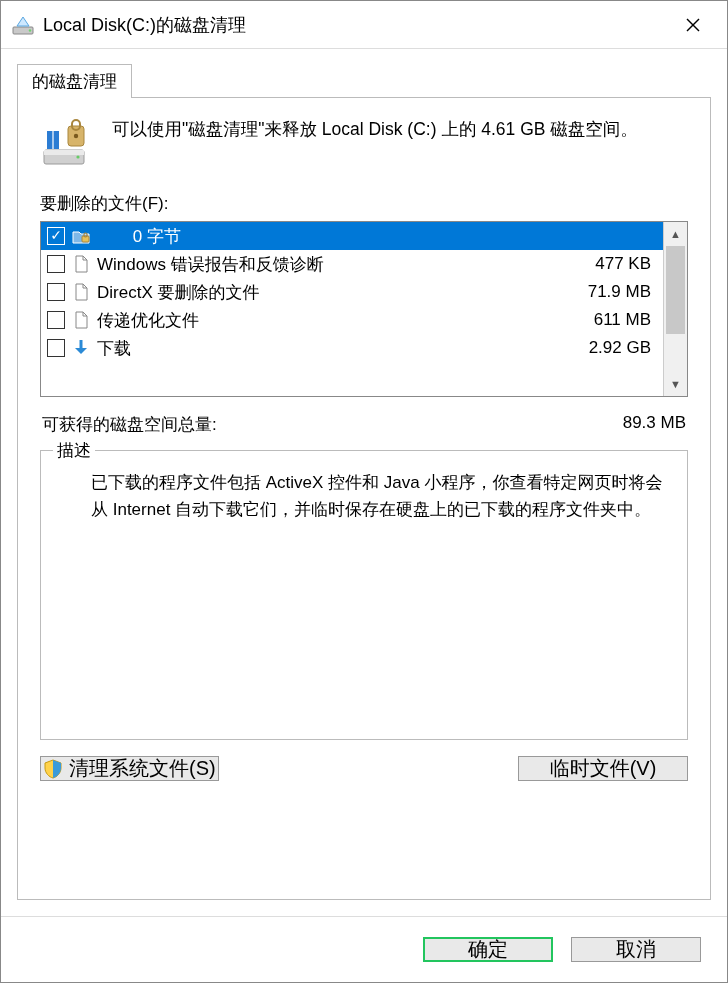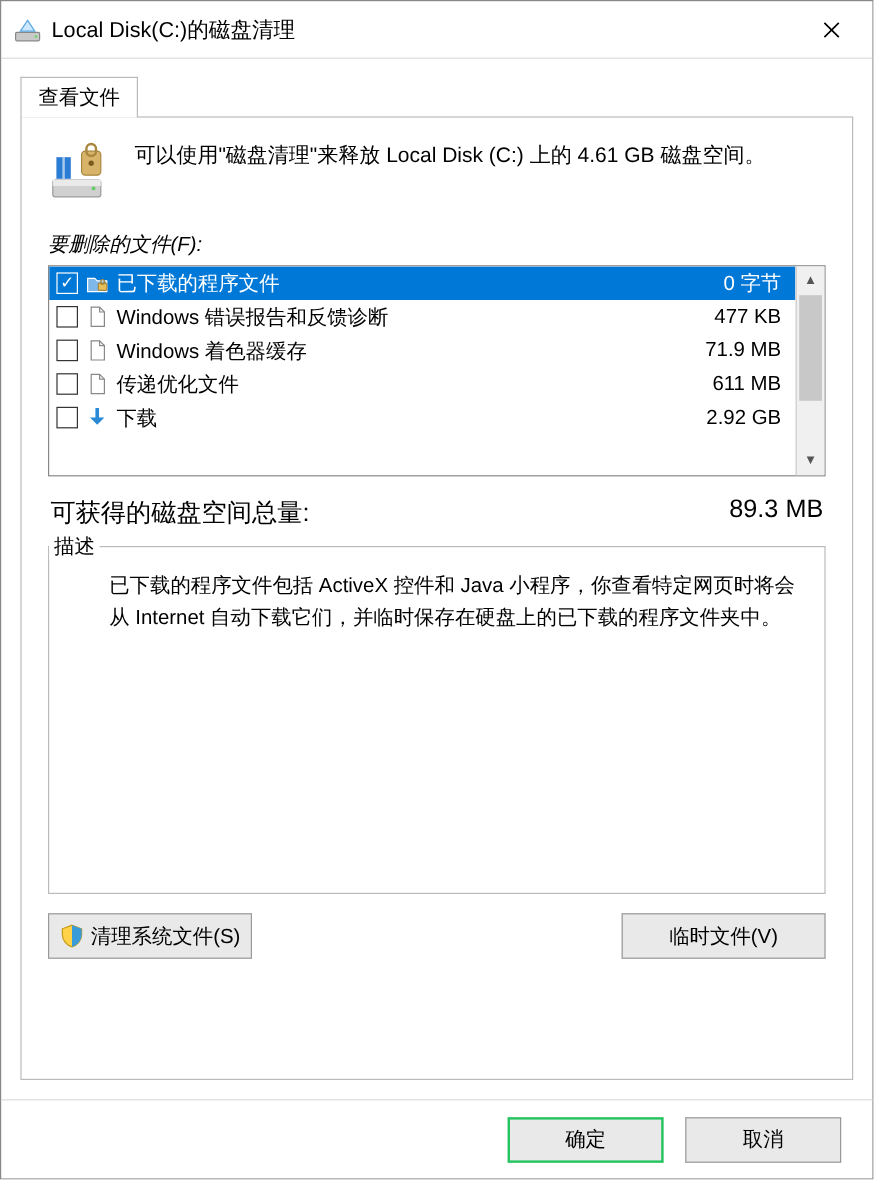--- a/index.html
+++ b/index.html
@@ -83,21 +83,20 @@
     flex: none;
     position: relative;
   }
   .intro-text {
     flex: 1;
     line-height: 1.55;
     font-size: 17.5px;
   }
   .list-label {
     margin: 4px 0 6px 0;
-    font-style: italic;
   }
   .file-list-wrap {
     display: flex;
     border: 1px solid #888;
     height: 176px;
   }
   .file-list {
     flex: 1;
     overflow: hidden;
   }
@@ -166,58 +165,58 @@
     top: 0;
     left: 2px;
     right: 2px;
     height: 70%;
     background: #c8c8c8;
   }
 
   .total-row {
     display: flex;
     margin: 16px 2px 14px 2px;
-    font-size: 21px;
+    font-size: 17px;
   }
   .total-row .tl { flex: 1; }
   .total-row .tv { }
 
   .desc-group {
     border: 1px solid #bbb;
     position: relative;
     padding: 18px 18px 14px 18px;
     height: 290px;
   }
   .desc-legend {
     position: absolute;
     top: -12px;
-    left: 0;
+    left: 12px;
     background: #fff;
     padding: 0 4px;
   }
   .desc-text { line-height: 1.6; margin-left: 32px; }
 
   .btn-row {
     display: flex;
     justify-content: space-between;
     margin-top: 16px;
     gap: 16px;
   }
   .btn {
     border: 1px solid #999;
     background: #e9e9e9;
-    height: 38px;
+    height: 25px;
     min-width: 170px;
     display: inline-flex;
     align-items: center;
     justify-content: center;
     gap: 6px;
     padding: 0 2px;
     cursor: pointer;
-    font-size: 17px;
+    font-size: 20px;
   }
   .btn.def { border: 2px solid #22c55e; }
 
   .footer {
     height: 66px;
     display: flex;
     justify-content: flex-end;
     align-items: center;
     gap: 18px;
     padding: 0 26px;
@@ -247,21 +246,21 @@
     <div class="close-btn">
       <svg width="14" height="14" viewBox="0 0 14 14">
         <line x1="1" y1="1" x2="13" y2="13" stroke="currentColor" stroke-width="1.4"></line>
         <line x1="13" y1="1" x2="1" y2="13" stroke="currentColor" stroke-width="1.4"></line>
       </svg>
     </div>
   </div>
 
   <div class="body">
     <div class="tab-strip">
-      <div class="tab">查看文件</div>
+      <div class="tab">的磁盘清理</div>
     </div>
 
     <div class="tab-content">
 
       <div class="intro-row">
         <div class="intro-icon">
           <svg viewBox="0 0 54 54">
             <rect x="4" y="34" width="40" height="14" rx="2" fill="#d0d0d0" stroke="#9a9a9a"></rect>
             <rect x="4" y="34" width="40" height="5" fill="#eaeaea"></rect>
             <circle cx="38" cy="41" r="1.6" fill="#66cc66"></circle>
@@ -280,39 +279,38 @@
 
       <div class="file-list-wrap">
         <div class="file-list" id="file-list">
             <div class="file-row selected">
               <span class="chk checked"></span>
               <span class="row-icon"><svg viewBox="0 0 20 20">
                   <path d="M2 6h6l2 2h8v9H2z" fill="#7fb8e8" stroke="#fff"></path>
                   <rect x="11" y="10" width="7" height="6" rx="1" fill="#e6c15a" stroke="#a9863d"></rect>
                   <rect x="13" y="7" width="3" height="4" rx="1.5" fill="none" stroke="#a9863d" stroke-width="1.2"></rect>
                 </svg></span>
-              <span class="row-name">已下载的程序文件</span>
               <span class="row-size">0 字节</span>
             </div>
             <div class="file-row">
               <span class="chk"></span>
               <span class="row-icon"><svg viewBox="0 0 20 20">
                   <path d="M5 2h7l4 4v12H5z" fill="#fff" stroke="#888"></path>
                   <path d="M12 2v4h4" fill="none" stroke="#888"></path>
                 </svg></span>
               <span class="row-name">Windows 错误报告和反馈诊断</span>
               <span class="row-size">477 KB</span>
             </div>
             <div class="file-row">
               <span class="chk"></span>
               <span class="row-icon"><svg viewBox="0 0 20 20">
                   <path d="M5 2h7l4 4v12H5z" fill="#fff" stroke="#888"></path>
                   <path d="M12 2v4h4" fill="none" stroke="#888"></path>
                 </svg></span>
-              <span class="row-name">Windows 着色器缓存</span>
+              <span class="row-name">DirectX 要删除的文件</span>
               <span class="row-size">71.9 MB</span>
             </div>
             <div class="file-row">
               <span class="chk"></span>
               <span class="row-icon"><svg viewBox="0 0 20 20">
                   <path d="M5 2h7l4 4v12H5z" fill="#fff" stroke="#888"></path>
                   <path d="M12 2v4h4" fill="none" stroke="#888"></path>
                 </svg></span>
               <span class="row-name">传递优化文件</span>
               <span class="row-size">611 MB</span>

